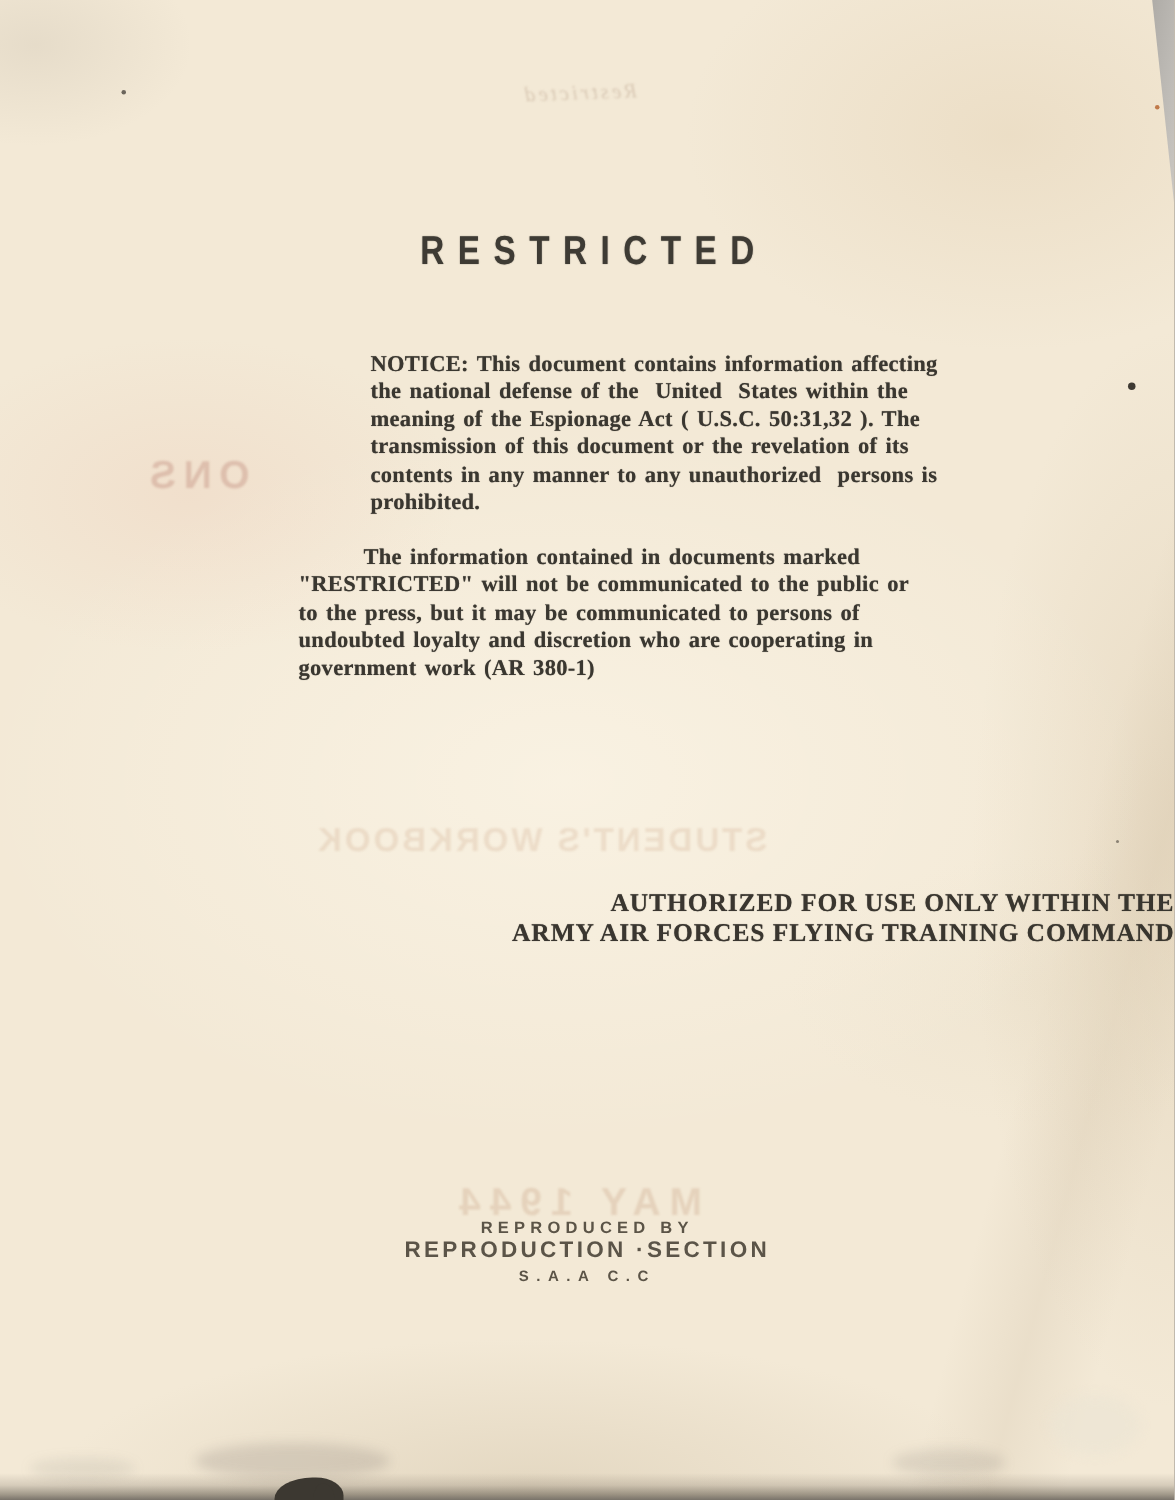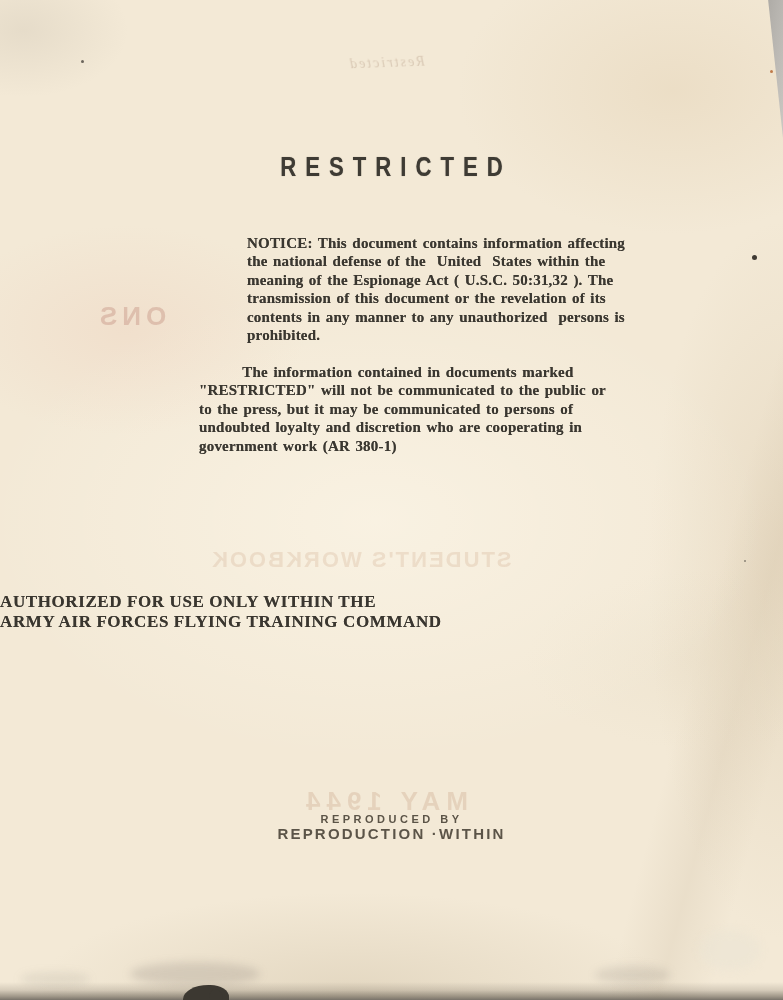--- a/index.html
+++ b/index.html
@@ -29,21 +29,21 @@
   .typeblock{
     position:absolute;left:199px;white-space:pre;
     font-family:"Liberation Serif", serif;font-weight:bold;
     font-size:15px;line-height:18.4px;letter-spacing:0.2px;word-spacing:1.5px;
     color:#2f2c26;opacity:0.94;text-shadow:0 0 0.6px rgba(47,44,38,0.7);
   }
   .notice{top:234px;margin-left:48px;}
   .para2{top:363px;}
   
   .authorized{
-    position:absolute;top:592px;left:0;width:100%;text-align:left;white-space:pre;
+    position:absolute;top:592px;left:0;width:100%;text-align:right;white-space:pre;
     font-family:"Liberation Serif", serif;font-weight:bold;
     font-size:17px;line-height:19.5px;letter-spacing:0.6px;color:#2c2923;
     opacity:0.93;text-shadow:0 0 0.6px rgba(44,41,35,0.7);
   }
   
   .credits{position:absolute;left:0;width:100%;text-align:center;
     font-family:"Liberation Sans", sans-serif;white-space:pre;}
   .credit1{top:813px;font-weight:bold;font-size:11px;letter-spacing:3.5px;color:#4b4438;opacity:0.9;}
   .credit2{top:825px;font-weight:bold;font-size:15px;letter-spacing:2.2px;color:#413b30;opacity:0.85;}
   .credit3{top:846px;font-weight:bold;font-size:10px;letter-spacing:5px;color:#4b4438;opacity:0.9;}
@@ -109,21 +109,22 @@
   <div class="typeblock para2">        The information contained in documents marked
 "RESTRICTED" will not be communicated to the public or
 to the press, but it may be communicated to persons of
 undoubted loyalty and discretion who are cooperating in
 government work (AR 380-1)</div>
 
   <div class="authorized">AUTHORIZED FOR USE ONLY WITHIN THE
 ARMY AIR FORCES FLYING TRAINING COMMAND</div>
 
   <div class="credits credit1">REPRODUCED BY</div>
-  <div class="credits credit2">REPRODUCTION ·WITHIN</div>
+  <div class="credits credit2">REPRODUCTION ·SECTION</div>
+  <div class="credits credit3">S.A.A C.C</div>
 
   <div class="corner-tr"></div>
   <div class="smudge smudge1"></div>
   <div class="smudge smudge2"></div>
   <div class="smudge smudge3"></div>
   <div class="smudge smudge4"></div>
   <div class="bottom-edge"></div>
   <div class="tear"></div>
   <div class="speck speck1"></div>
   <div class="speck speck2"></div>

